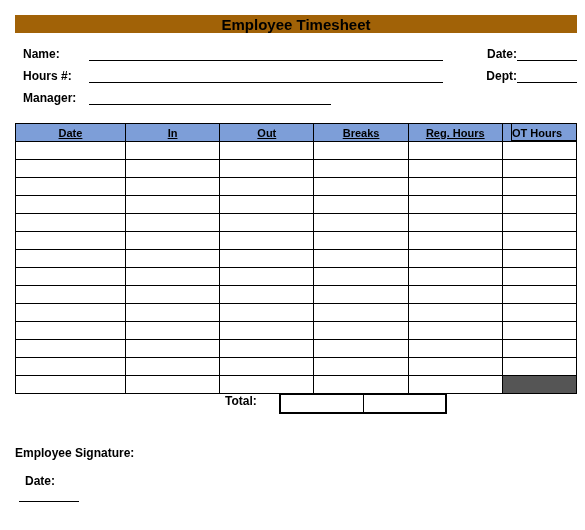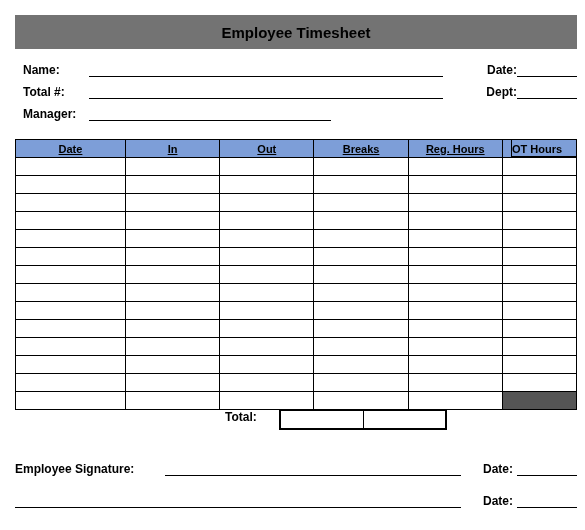--- a/index.html
+++ b/index.html
@@ -1,17 +1,17 @@
 <!DOCTYPE html>
 <html><head>
 <meta charset="utf-8">
 <style>
   * { box-sizing: border-box; margin: 0; padding: 0; }
   body { background: #fff; width: 585px; height: 530px; font-family: Arial, sans-serif; color: #000; position: relative; padding: 15px 8px 15px 15px; }
-  .title-bar { background: #737373; height: 34px; display: flex; align-items: center; justify-content: center; margin-bottom: 14px; }
+  .title-bar { background: #a16207; height: 18px; display: flex; align-items: center; justify-content: center; margin-bottom: 14px; }
   .title-bar span { font-weight: bold; font-size: 15px; }
   .meta-row { display: flex; font-size: 12px; font-weight: bold; margin-bottom: 8px; align-items: flex-end; }
   .meta-row .label { flex-shrink: 0; padding-left: 8px; }
   .meta-row .line { border-bottom: 1px solid #000; flex-grow: 1; height: 14px; margin: 0 4px; }
   .meta-row .gap { flex-shrink:0; }
   .meta-left-label { display:inline-block; width: 70px;}
   .meta-right-label { display:inline-block; width:42px; text-align:right;}
   .meta-right-line { border-bottom:1px solid #000; display:inline-block; width:60px; height:14px;}
   .table-wrap { position: relative; margin-top: 8px; }
   .ot-header { position:absolute; top:0; right:0; width:66px; height:18px; background:#7d9ed8; border:1px solid #000; text-align:left; font-size:11px; font-weight:bold; line-height:18px;}
@@ -24,21 +24,21 @@
   col.c4 { width: 84px;}
   col.c5 { width: 84px;}
   col.c6 { width: 66px;}
   .dark-cell { background:#555;}
   .total-row { display:flex; font-size:12px; font-weight:bold; margin-top:0; height:22px;}
   .total-row .tlabel { margin-left:210px; width:54px;}
   .total-row .tbox { border:2px solid #000; border-top:1px solid #000; height:20px; width:168px; display:flex;}
   .total-row .tbox div{ border-right:1px solid #000; flex:1;}
   .total-row .tbox div:last-child{border-right:none;}
   .sig-block { margin-top:30px; font-size:12px; font-weight:bold;}
-  .sig-row { display:flex; align-items:flex-start; margin-bottom:18px;}
+  .sig-row { display:flex; align-items:flex-start; margin-bottom:18px;flex-direction:column;}
   .sig-row .slabel { width:150px; flex-shrink:0;}
   .sig-row .sline { border-bottom:1px solid #000; flex-grow:1; height:14px; margin-right:12px;}
   .sig-row .dlabel { width:40px; text-align:right; flex-shrink:0;}
   .sig-row .dline { border-bottom:1px solid #000; width:60px; height:14px; margin-left:4px; flex-shrink:0;}
 </style>
 </head>
 <body>
 
 <div class="title-bar">
   <span>Employee Timesheet</span>
@@ -46,21 +46,21 @@
 
 <div class="meta-row">
   <span class="label meta-left-label">Name:</span>
   <span class="line"></span>
   <span class="gap" style="width:28px;"></span>
   <span class="label meta-right-label">Date:</span>
   <span class="meta-right-line"></span>
 </div>
 
 <div class="meta-row">
-  <span class="label meta-left-label">Total #:</span>
+  <span class="label meta-left-label">Hours #:</span>
   <span class="line"></span>
   <span class="gap" style="width:28px;"></span>
   <span class="label meta-right-label">Dept:</span>
   <span class="meta-right-line"></span>
 </div>
 
 <div class="meta-row" style="margin-bottom:2px;">
   <span class="label meta-left-label">Manager:</span>
   <span class="line" style="max-width:314px;"></span>
   <span class="gap" style="flex-grow:1;"></span>

